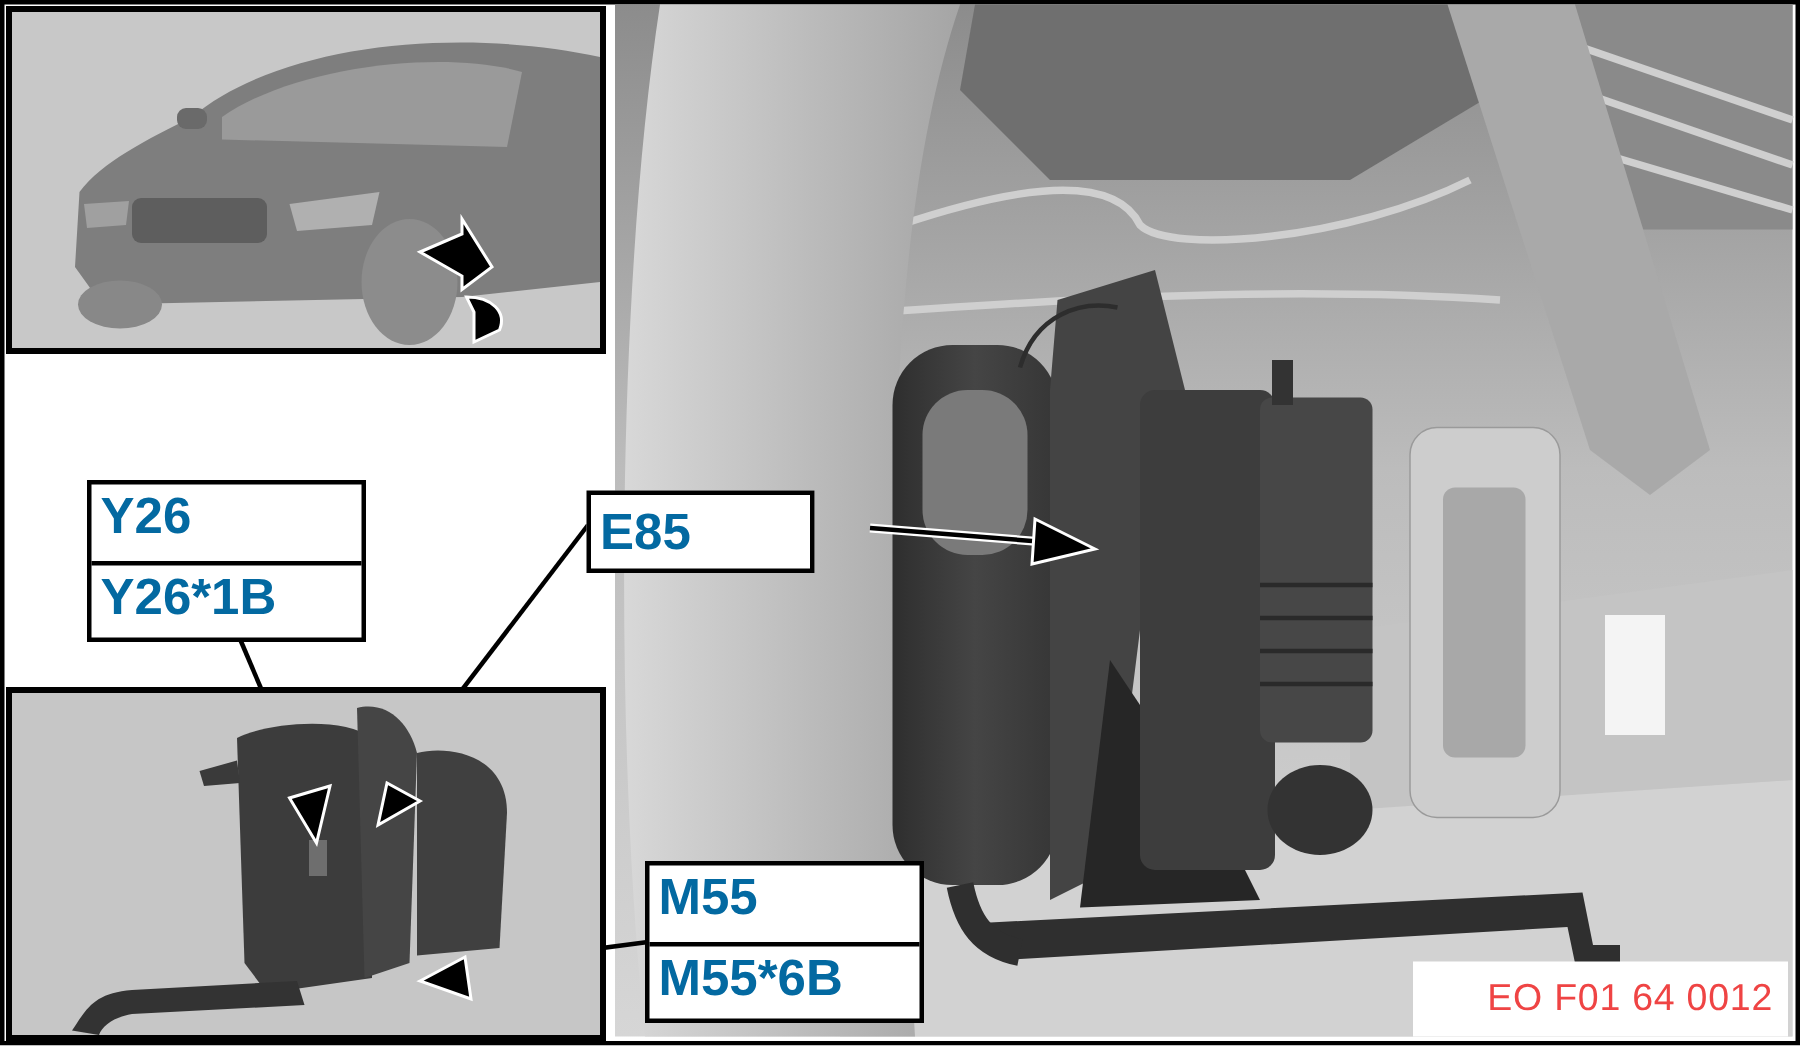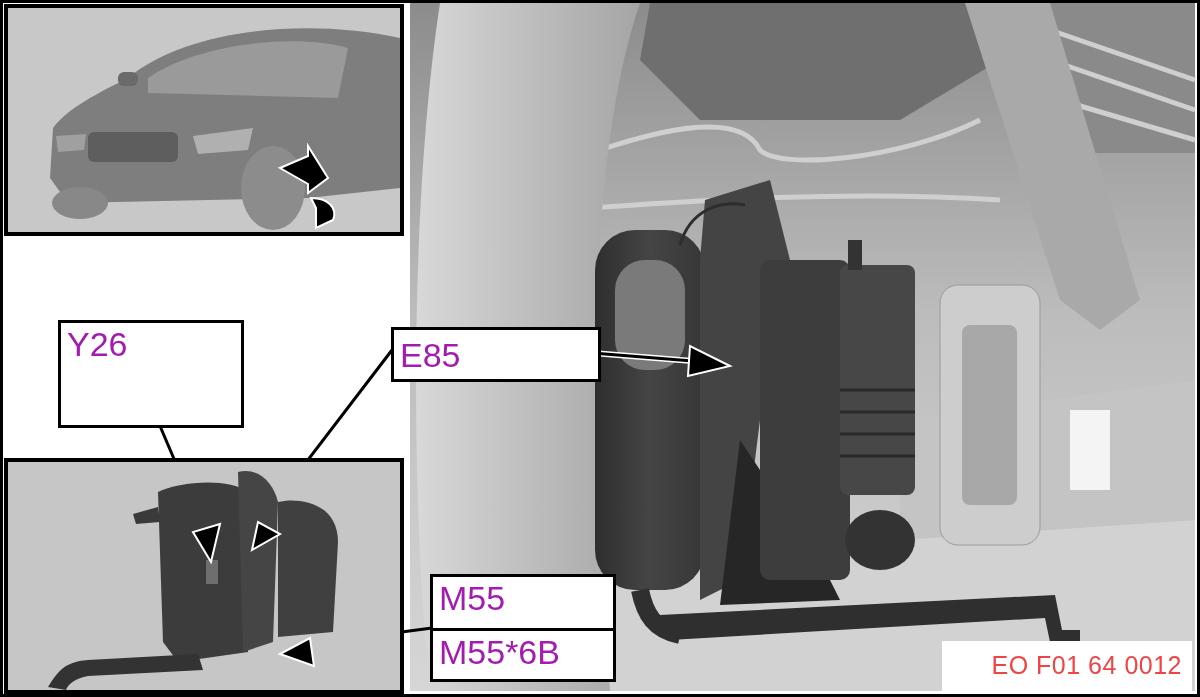--- a/index.html
+++ b/index.html
@@ -3,21 +3,21 @@
 <meta charset="utf-8">
 <style>
   html, body { margin:0; padding:0; background:#ffffff; }
   body { width:1200px; height:697px; position:relative; overflow:hidden; font-family:"Liberation Sans", sans-serif; }
   .frame { position:absolute; left:0; top:0; width:1194px; height:691px; border:3px solid #000; background:#fff; }
   .scene { position:absolute; left:0; top:0; width:1200px; height:697px; }
   .inset { position:absolute; border:4px solid #000; background:#c9c9c9; overflow:hidden; box-sizing:border-box; }
   .inset-top { left:4px; top:4px; width:400px; height:232px; }
   .inset-bottom { left:4px; top:458px; width:400px; height:236px; }
   .label-box { position:absolute; background:#fff; border:3px solid #000; box-sizing:border-box; }
-  .label-row { font-weight:normal; font-size:34px; line-height:1; color:#a21caf; padding:4px 6px 0 6px; box-sizing:border-box; white-space:nowrap; }
+  .label-row { font-weight:bold; font-size:34px; line-height:1; color:#0369a1; padding:4px 6px 0 6px; box-sizing:border-box; white-space:nowrap; }
   .label-row + .label-row { border-top:3px solid #000; }
   .ref-code { position:absolute; right:8px; bottom:6px; width:250px; height:50px; background:#fff; font-size:25px; color:#ef4444; text-align:right; padding:10px 10px 0 0; box-sizing:border-box; letter-spacing:0.5px; }
   svg { display:block; }
 </style>
 </head>
 <body>
 
 <div class="frame"></div>
 
 <svg class="scene" width="1200" height="697" viewBox="0 0 1200 697">
@@ -134,23 +134,24 @@
     <g>
       <polygon points="203,100 185,70 212,62" fill="#000" stroke="#fff" stroke-width="2"></polygon>
       <polygon points="244,88 250,60 272,72" fill="#000" stroke="#fff" stroke-width="2"></polygon>
       <polygon points="272,192 302,176 306,204" fill="#000" stroke="#fff" stroke-width="2"></polygon>
     </g>
   </svg>
 </div>
 
 <div class="label-box" style="left:58px; top:320px; width:186px; height:108px;">
   <div class="label-row" style="height:51px;">Y26</div>
+  <div class="label-row" style="height:51px;">Y26*1B</div>
 </div>
 
-<div class="label-box" style="left:391px; top:327px; width:210px; height:55px;">
+<div class="label-box" style="left:391px; top:327px; width:152px; height:55px;">
   <div class="label-row" style="height:49px; padding-top:8px;">E85</div>
 </div>
 
 <div class="label-box" style="left:430px; top:574px; width:186px; height:108px;">
   <div class="label-row" style="height:51px;">M55</div>
   <div class="label-row" style="height:51px;">M55*6B</div>
 </div>
 
 <div class="ref-code">EO F01 64 0012</div>
 

